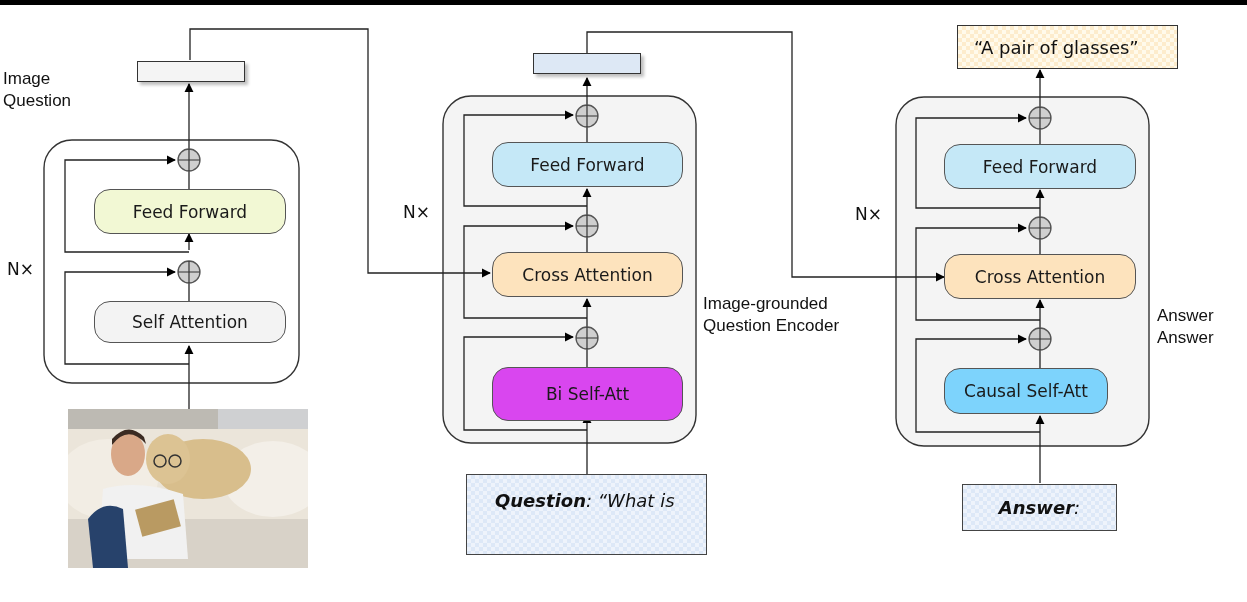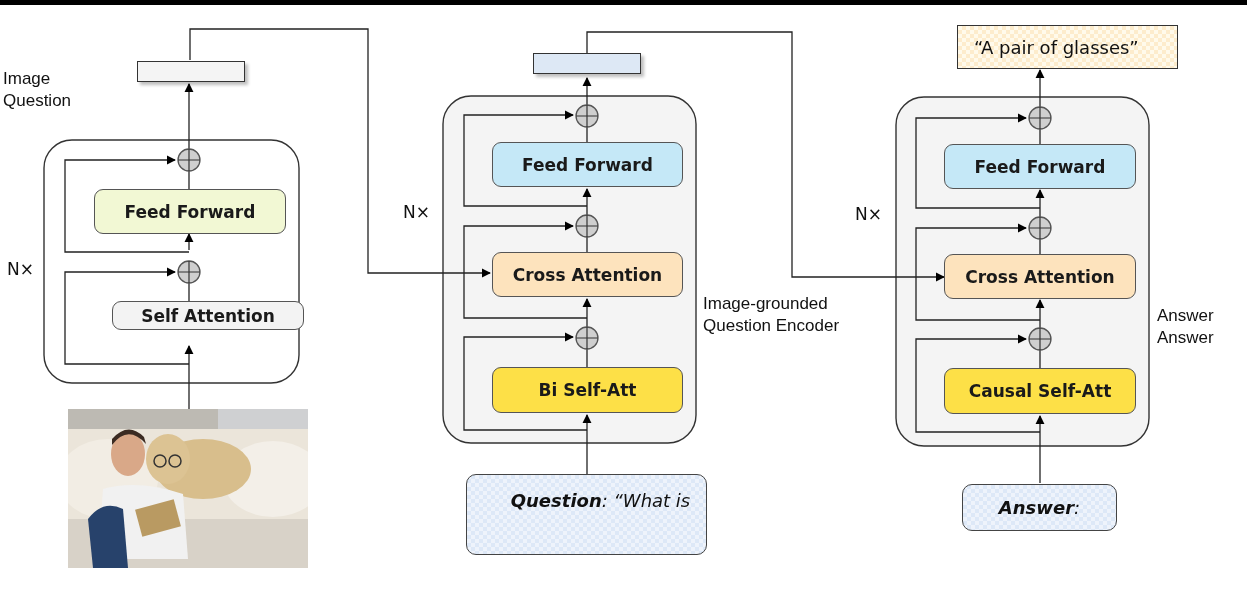--- a/index.html
+++ b/index.html
@@ -1,34 +1,34 @@
 <!DOCTYPE html>
 <html><head>
 <meta charset="utf-8">
 <style>
   html, body { margin: 0; padding: 0; background: #ffffff; }
   body { width: 1247px; height: 602px; position: relative; overflow: hidden; font-family: "DejaVu Sans", sans-serif; }
   #topbar { position: absolute; left: 0; top: 0; width: 1247px; height: 5px; background: #000; }
   svg#diagram { position: absolute; left: 0; top: 0; }
   .lbl { position: absolute; font-family: "Liberation Sans", sans-serif; font-size: 17px; color: #111; line-height: 22px; white-space: nowrap; }
   .nx { position: absolute; font-family: "DejaVu Sans", sans-serif; font-size: 17px; color: #111; }
-  .block { position: absolute; box-sizing: border-box; border: 1.3px solid #555; border-radius: 9px;
+  .block { position: absolute; box-sizing: border-box; border: 1.3px solid #555; border-radius: 16px;
            display: flex; align-items: center; justify-content: center;
-           font-family: "DejaVu Sans", sans-serif; font-size: 17px; color: #1a1a1a; font-weight: bold; }
+           font-family: "DejaVu Sans", sans-serif; font-size: 17px; color: #1a1a1a; }
   .token { position: absolute; box-sizing: border-box; border: 1.3px solid #333; box-shadow: 3px 3px 3px rgba(0,0,0,0.25); }
   .checker-blue { background-color: #eef3fb;
     background-image: linear-gradient(45deg, #dde8f7 25%, transparent 25%, transparent 75%, #dde8f7 75%),
                       linear-gradient(45deg, #dde8f7 25%, transparent 25%, transparent 75%, #dde8f7 75%);
     background-size: 8px 8px; background-position: 0 0, 4px 4px; }
   .checker-yellow { background-color: #fffaeb;
     background-image: linear-gradient(45deg, #fdeccc 25%, transparent 25%, transparent 75%, #fdeccc 75%),
                       linear-gradient(45deg, #fdeccc 25%, transparent 25%, transparent 75%, #fdeccc 75%);
     background-size: 8px 8px; background-position: 0 0, 4px 4px; }
-  .textbox { position: absolute; box-sizing: border-box; border: 1.3px solid #444; border-radius: 10px;
-             font-family: "DejaVu Sans", sans-serif; font-size: 18px; color: #111; font-style: italic; text-align: center; }
+  .textbox { position: absolute; box-sizing: border-box; border: 1.3px solid #444; border-radius: 0;
+             font-family: "DejaVu Sans", sans-serif; font-size: 18px; color: #111; font-style: italic; }
   .photo { position: absolute; left: 68px; top: 409px; width: 240px; height: 159px; overflow: hidden;
            background: linear-gradient(180deg, #c9c7c2 0%, #e8e4dc 30%, #efe9df 60%, #d9d4cc 100%); }
 </style>
 </head>
 <body>
 
 <div id="topbar"></div>
 
 <svg id="diagram" width="1247" height="602" viewBox="0 0 1247 602">
   <defs>
@@ -130,29 +130,29 @@
 </div>
 <div class="nx" style="left:403px;top:202px;">N×</div>
 
 <div class="lbl" style="left:1157px;top:305px;">
   <div>Answer</div>
   <div>Answer</div>
 </div>
 <div class="nx" style="left:855px;top:204px;">N×</div>
 
 <div class="block" style="left:94px;top:189px;width:192px;height:45px;background:#f2f8d4;">Feed Forward</div>
-<div class="block" style="left:112px;top:301px;width:192px;height:29px;background:#f3f3f3;">Self Attention</div>
+<div class="block" style="left:94px;top:301px;width:192px;height:42px;background:#f3f3f3;">Self Attention</div>
 
 <div class="block" style="left:492px;top:142px;width:191px;height:45px;background:#c5e8f7;">Feed Forward</div>
 <div class="block" style="left:492px;top:252px;width:191px;height:45px;background:#fde3bd;">Cross Attention</div>
-<div class="block" style="left:492px;top:367px;width:191px;height:46px;background:#fde047;">Bi Self-Att</div>
+<div class="block" style="left:492px;top:367px;width:191px;height:54px;background:#d946ef;">Bi Self-Att</div>
 
 <div class="block" style="left:944px;top:144px;width:192px;height:45px;background:#c5e8f7;">Feed Forward</div>
 <div class="block" style="left:944px;top:254px;width:192px;height:45px;background:#fde3bd;">Cross Attention</div>
-<div class="block" style="left:944px;top:368px;width:192px;height:46px;background:#fde047;">Causal Self-Att</div>
+<div class="block" style="left:944px;top:368px;width:164px;height:46px;background:#7dd3fc;">Causal Self-Att</div>
 
 <div class="token checker-yellow" style="left:928px;top:25px;width:221px;height:44px;box-shadow:none;display:flex;align-items:center;padding-left:16px;margin-left:29px;">
   <span style="font-family:'DejaVu Sans',sans-serif;font-size:18px;color:#111;">“A pair of glasses”</span>
 </div>
 
 <div class="textbox checker-blue" style="left:466px;top:474px;width:241px;height:81px;padding:12px 0 0 28px;line-height:27px;">
   <div><b>Question</b><span>: “What is</span></div>
 </div>
 
 <div class="textbox checker-blue" style="left:962px;top:484px;width:155px;height:47px;display:flex;align-items:center;justify-content:center;">

